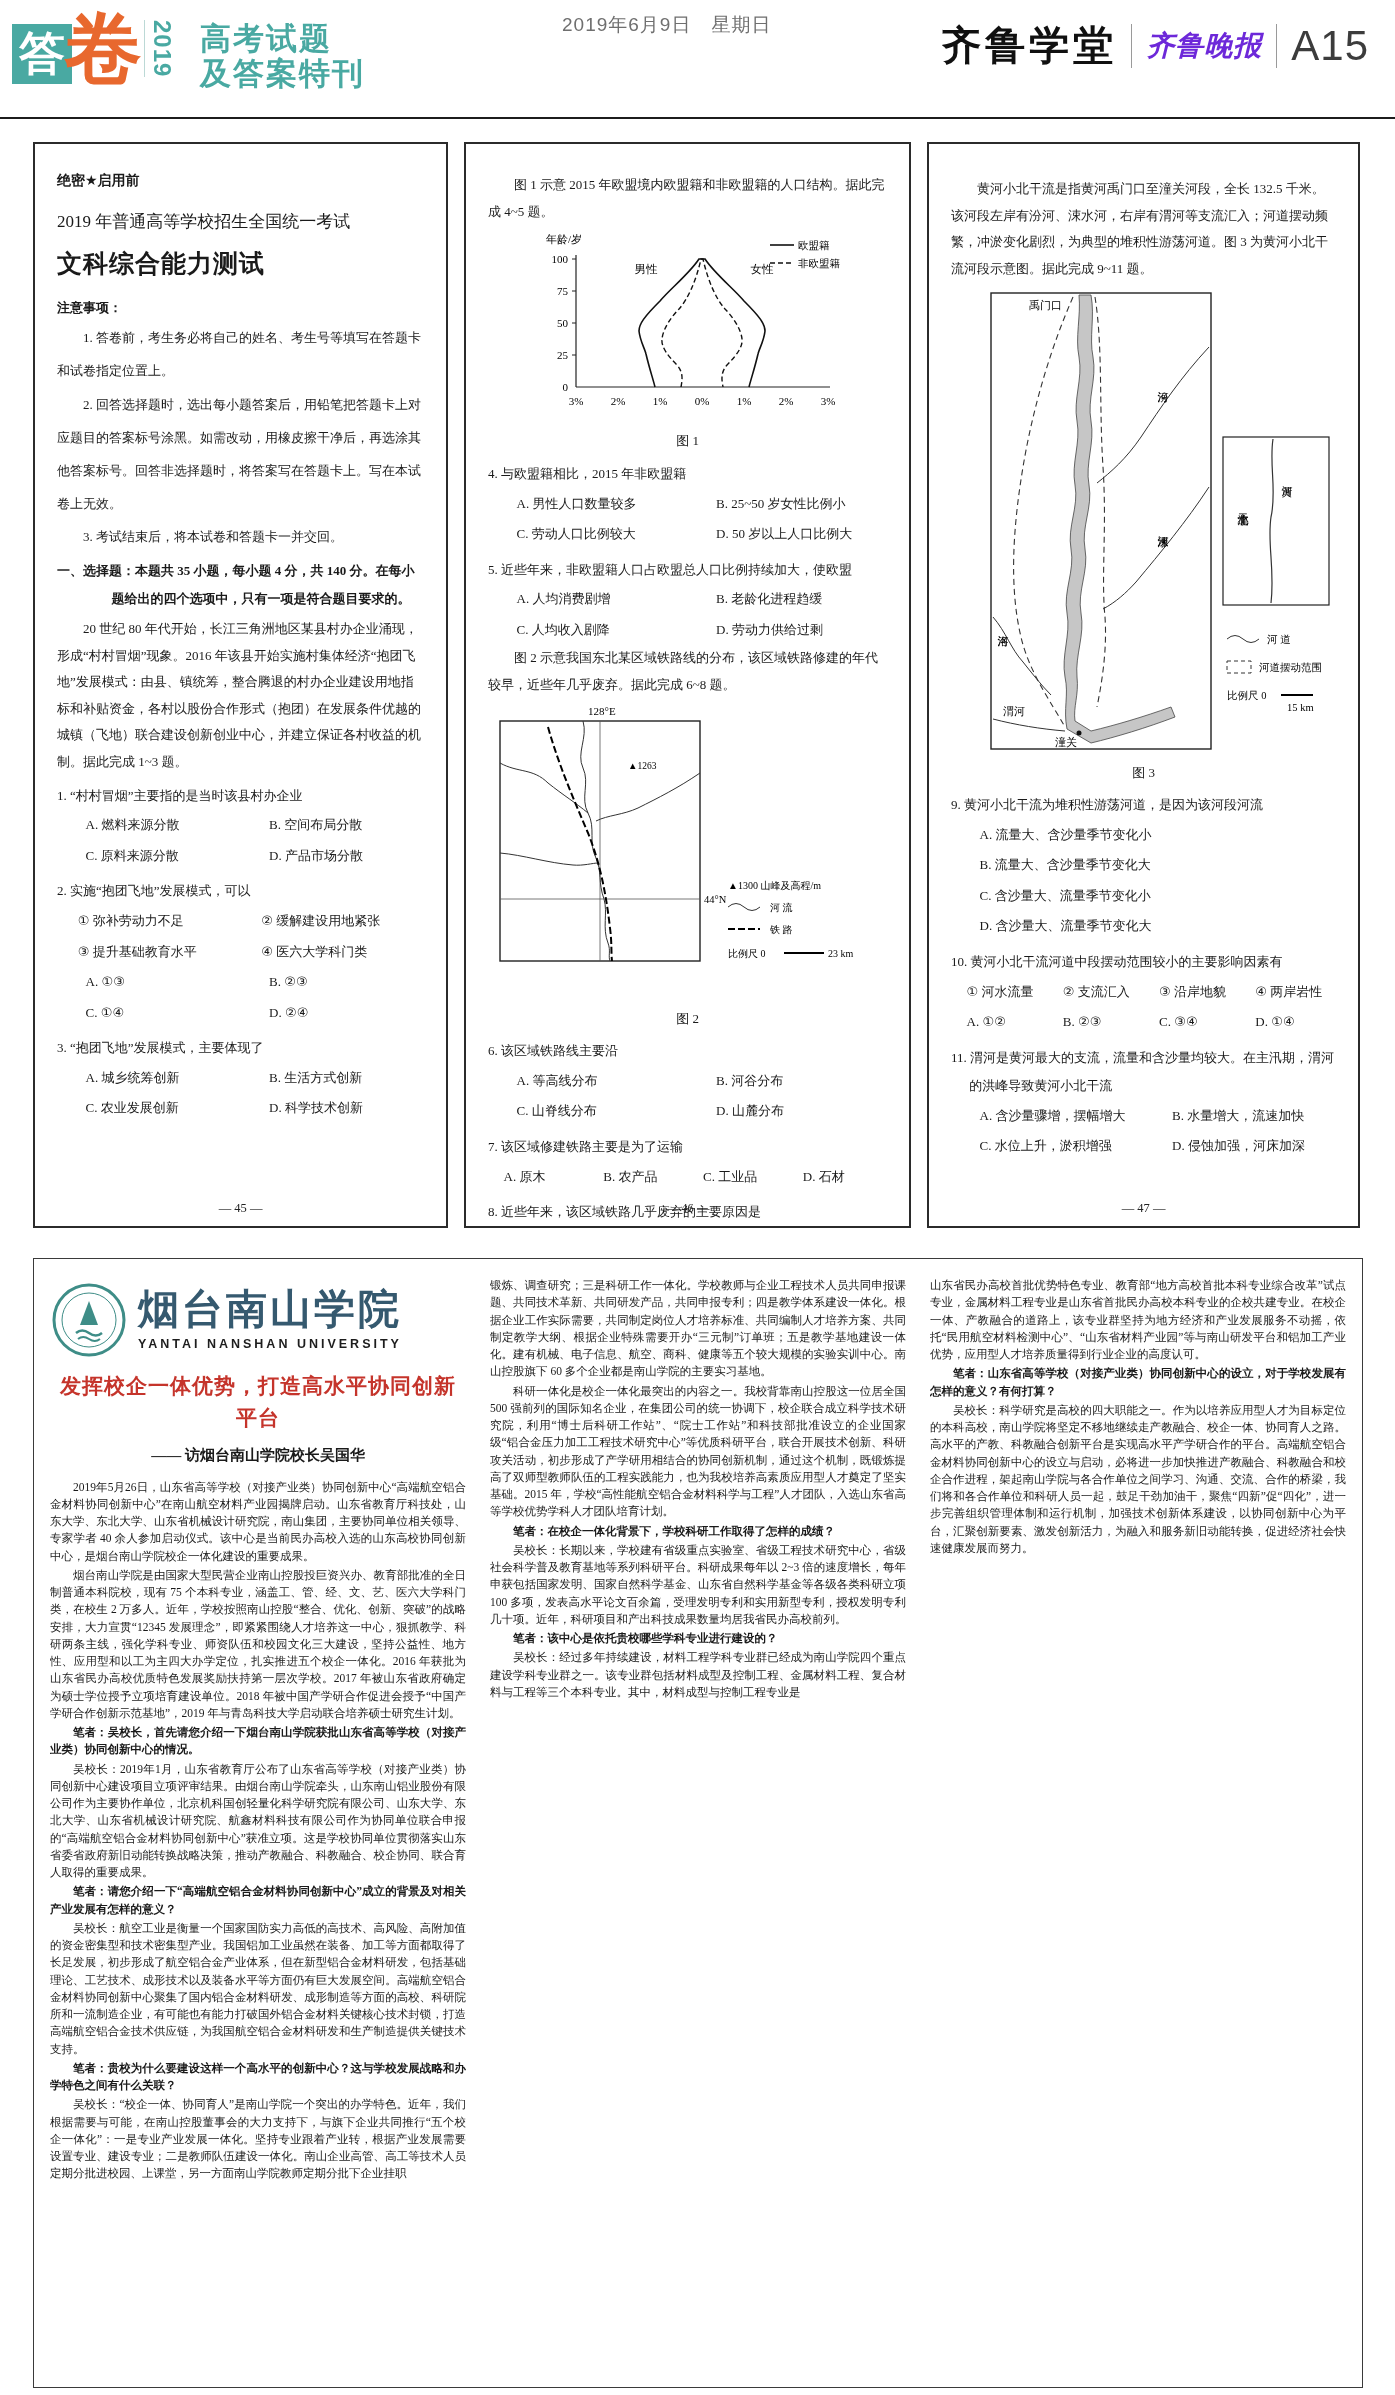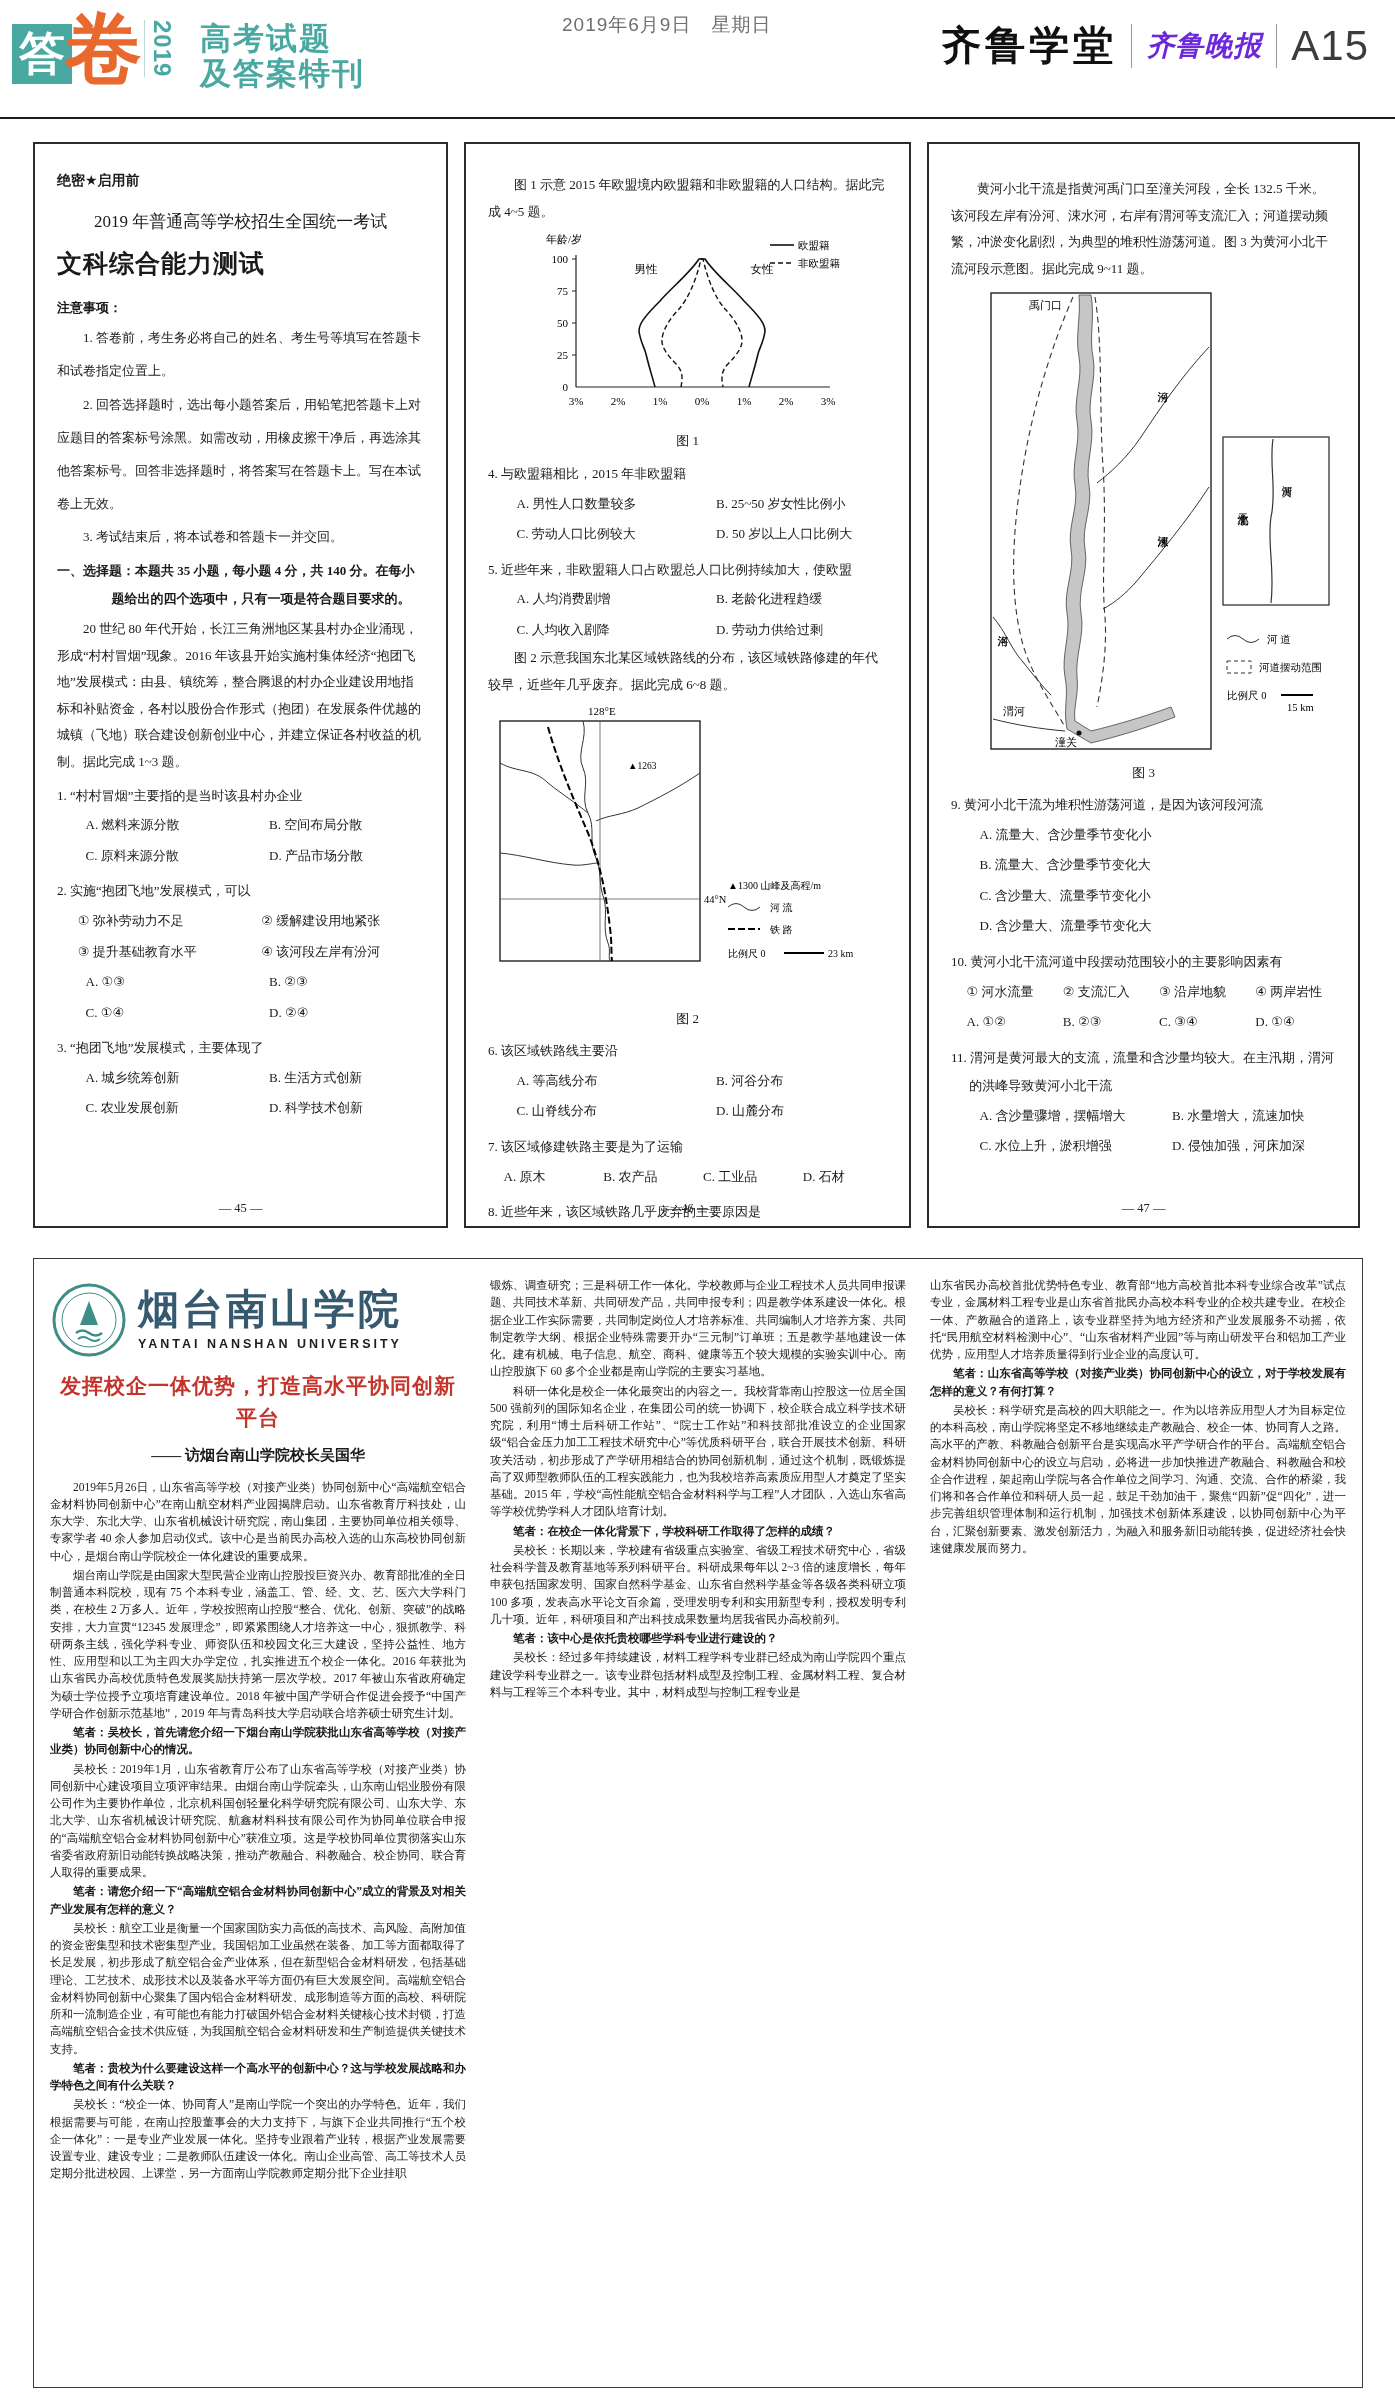--- a/index.html
+++ b/index.html
@@ -29,21 +29,21 @@
   .pageno-top{font-size:42px;color:#3c3c3c;font-family:"Liberation Sans",sans-serif;letter-spacing:1px;}
   
   .exam{position:absolute;top:142px;left:33px;display:flex;gap:16px;}
   .ebox{border:2px solid #2b2b2b;height:1086px;box-sizing:border-box;position:relative;
         padding:28px 22px 40px 22px;font-size:13px;overflow:hidden;background:#fff;}
   .ebox-l{width:415px;}
   .ebox-m{width:447px;}
   .ebox-r{width:433px;}
   .pnum{position:absolute;bottom:10px;left:0;width:100%;text-align:center;font-size:12.5px;color:#222;}
   .secret{font-weight:bold;font-size:14px;}
-  .t1{text-align:center;font-size:17px;margin:20px 0 6px;}
+  .t1{text-align:left;font-size:17px;margin:20px 0 6px;}
   .t2{text-align:left;font-size:25px;font-weight:bold;margin:14px 0 14px;letter-spacing:1px;}
   .nh{font-weight:bold;line-height:2.1;}
   .notice-p{margin:0;line-height:2.55;text-indent:2em;}
   .notice-p.hang{text-indent:2em;}
   .sect{font-weight:bold;line-height:2.1;margin:4px 0 0;padding-left:4.2em;text-indent:-4.2em;}
   .lead{margin:4px 0 0;line-height:2.05;text-indent:2em;}
   .q{margin-top:6px;}
   .stem{line-height:2.2;padding-left:1.4em;text-indent:-1.4em;}
   .opts{display:flex;flex-wrap:wrap;}
   .opts span{line-height:2.35;box-sizing:border-box;}
@@ -119,21 +119,21 @@
           <span>D. 产品市场分散</span>
         </div>
       </div>
 
       <div class="q">
         <div class="stem">2. 实施“抱团飞地”发展模式，可以</div>
         <div class="opts o2 itms">
           <span>① 弥补劳动力不足</span>
           <span>② 缓解建设用地紧张</span>
           <span>③ 提升基础教育水平</span>
-          <span>④ 该河段左岸有汾河</span>
+          <span>④ 医六大学科门类</span>
         </div>
         <div class="opts o2">
           <span>A. ①③</span>
           <span>B. ②③</span>
           <span>C. ①④</span>
           <span>D. ②④</span>
         </div>
       </div>
 
       <div class="q">

